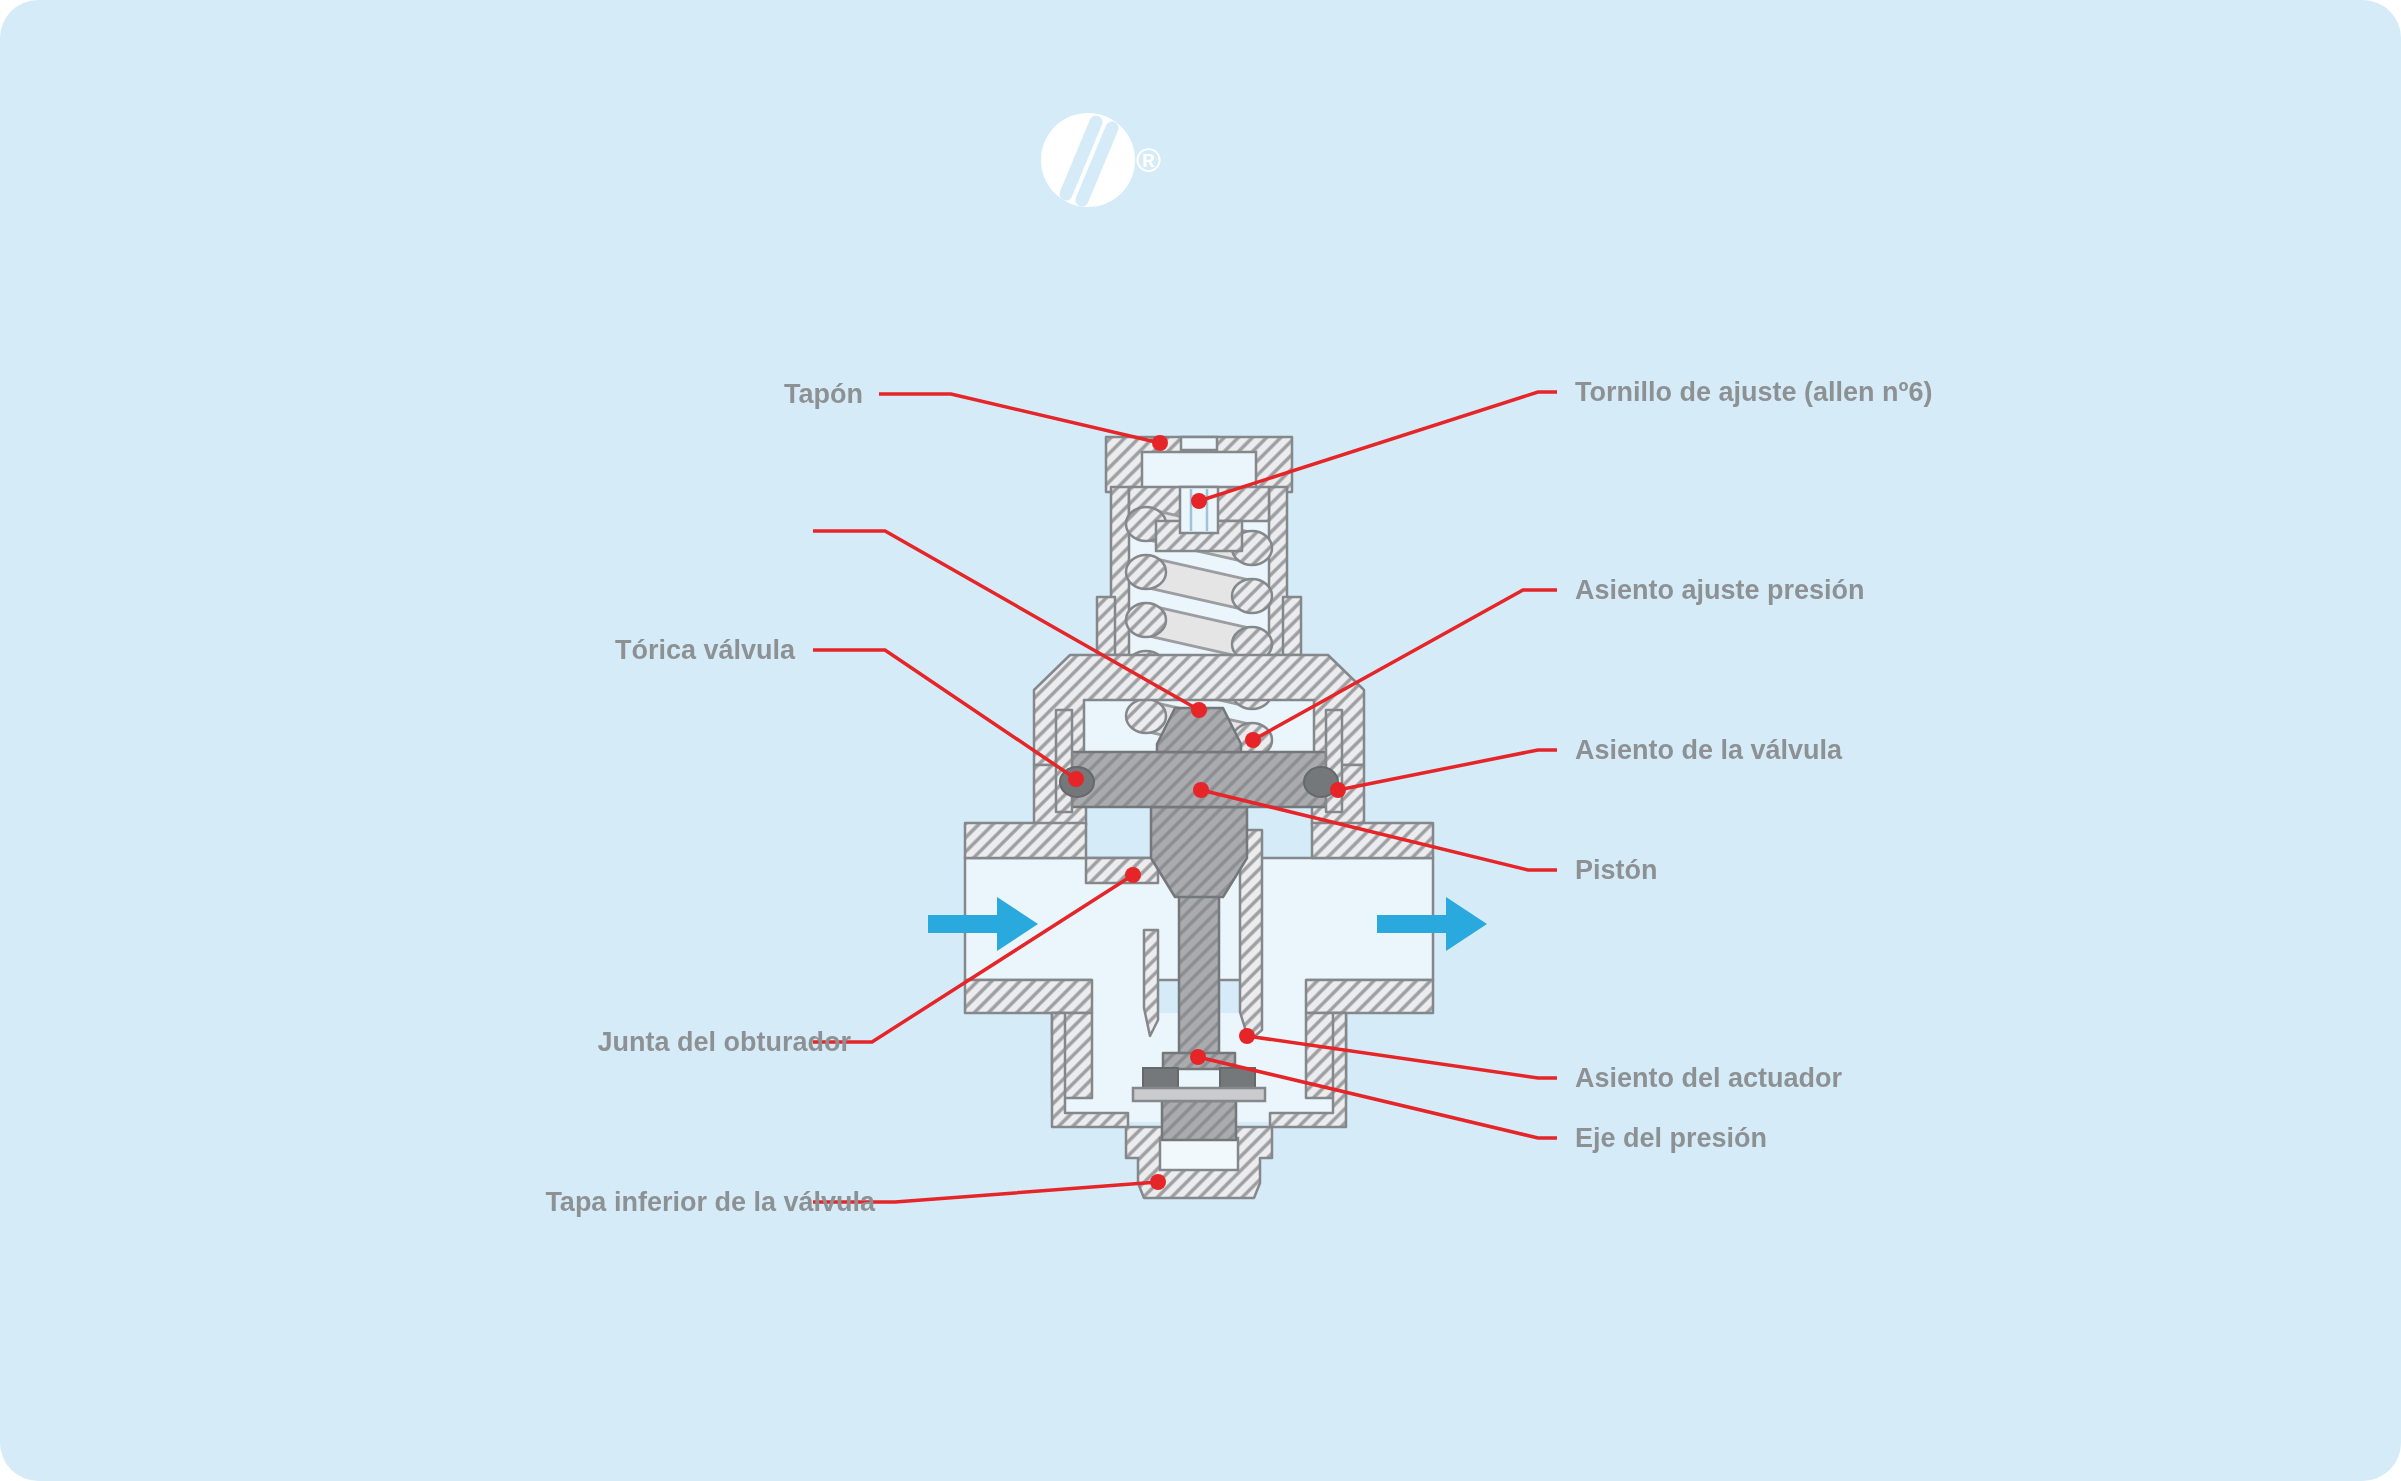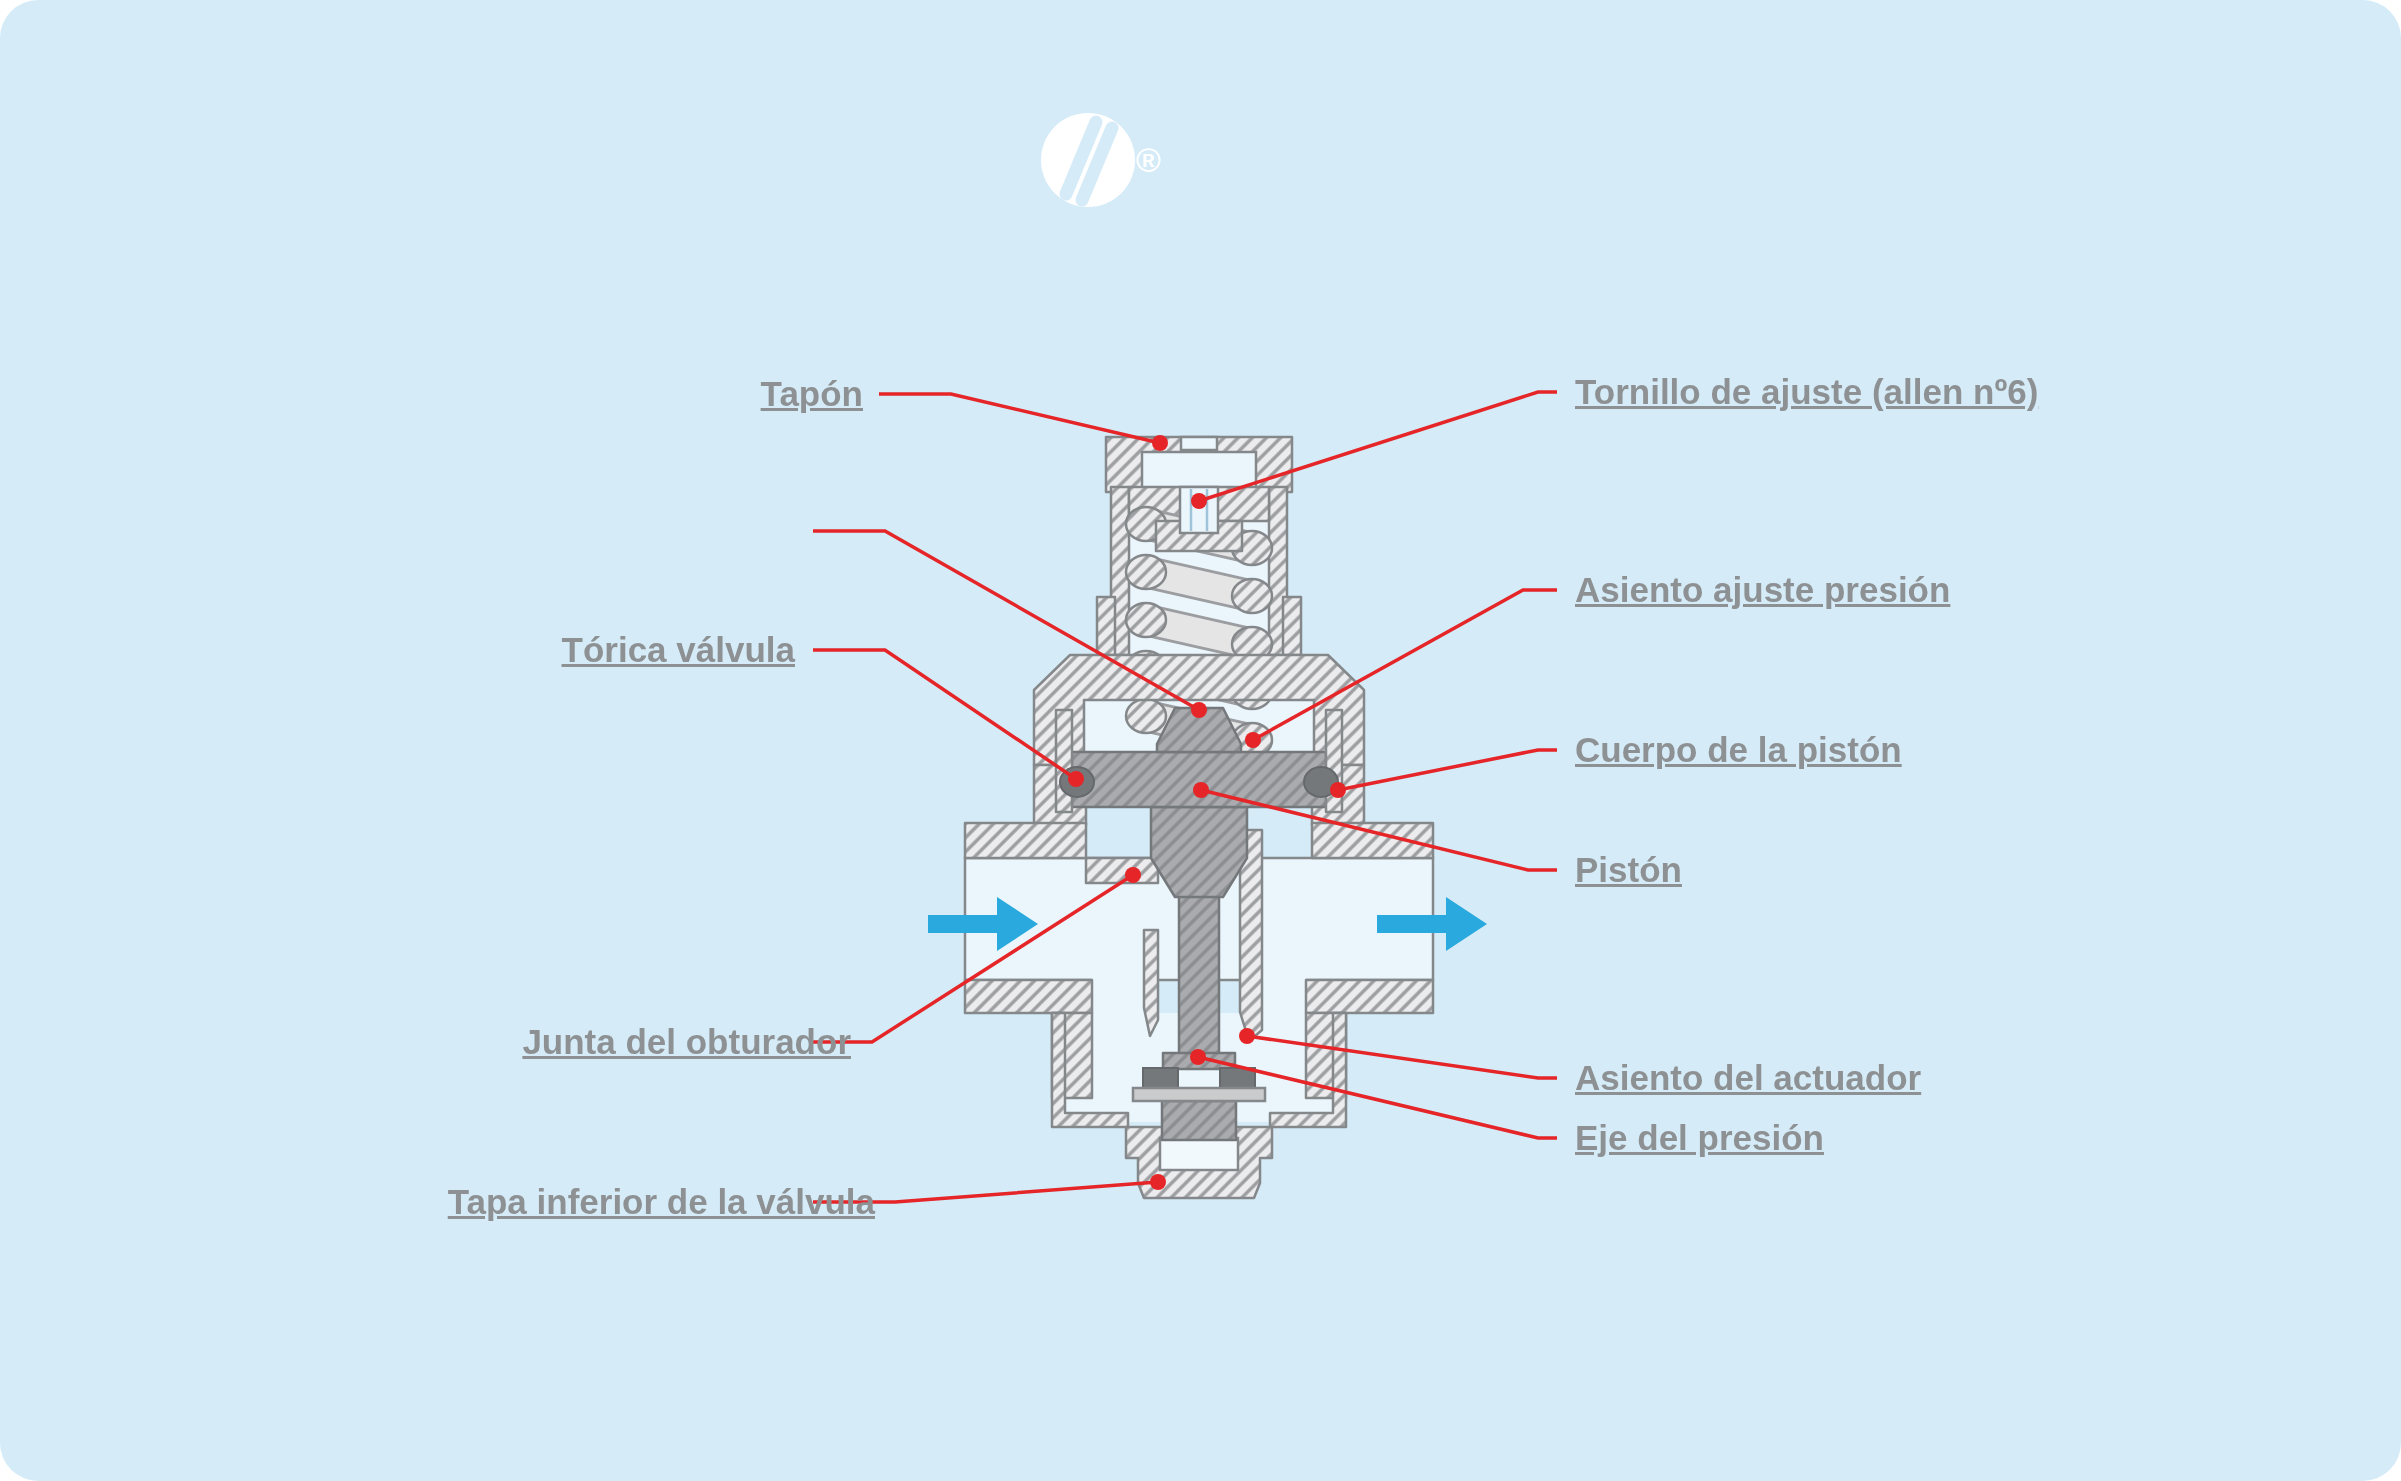--- a/index.html
+++ b/index.html
@@ -9,22 +9,22 @@
   .diagram-svg{position:absolute;left:0;top:0;width:2401px;height:1481px;}
 
   
   .logo{position:absolute;left:1040px;top:110px;height:100px;display:flex;align-items:center;}
   .logo-icon{width:96px;height:96px;display:block;}
   .logo-word{color:#ffffff;font-size:98px;font-weight:800;letter-spacing:-3px;line-height:96px;
              margin-left:14px;}
   .logo-reg{color:#ffffff;font-size:34px;font-weight:700;vertical-align:38px;letter-spacing:0;}
 
   
-  .lbl{position:absolute;white-space:nowrap;color:#8e9193;font-size:35px;font-weight:700;
-       line-height:40px;text-decoration:underline;}
+  .lbl{position:absolute;white-space:nowrap;color:#8e9193;font-size:27px;font-weight:700;
+       line-height:40px;}
   .lbl.right-al{text-align:right;}
   .lbl-tapon          {top:374px; right:1538px;}
   .lbl-tapa-superior  {top:511px; right:1606px;}
   .lbl-torica         {top:630px; right:1606px;}
   .lbl-junta          {top:1022px;right:1550px;}
   .lbl-tapa-inferior  {top:1182px;right:1526px;}
   .lbl-tornillo       {top:372px; left:1575px;}
   .lbl-muelle         {top:570px; left:1575px;}
   .lbl-cuerpo         {top:730px; left:1575px;}
   .lbl-piston         {top:850px; left:1575px;}
@@ -189,17 +189,17 @@
     </svg>
     <span class="logo-reg">®</span>
   </div>
 
   <div class="lbl right-al lbl-tapon">Tapón</div>
   <div class="lbl right-al lbl-torica">Tórica válvula</div>
   <div class="lbl right-al lbl-junta">Junta del obturador</div>
   <div class="lbl right-al lbl-tapa-inferior">Tapa inferior de la válvula</div>
   <div class="lbl lbl-tornillo">Tornillo de ajuste (allen nº6)</div>
   <div class="lbl lbl-muelle">Asiento ajuste presión</div>
-  <div class="lbl lbl-cuerpo">Cuerpo de la pistón</div>
+  <div class="lbl lbl-cuerpo">Asiento de la válvula</div>
   <div class="lbl lbl-piston">Pistón</div>
   <div class="lbl lbl-asiento">Asiento del actuador</div>
   <div class="lbl lbl-eje">Eje del presión</div>
 </div>
 
 </body></html>

